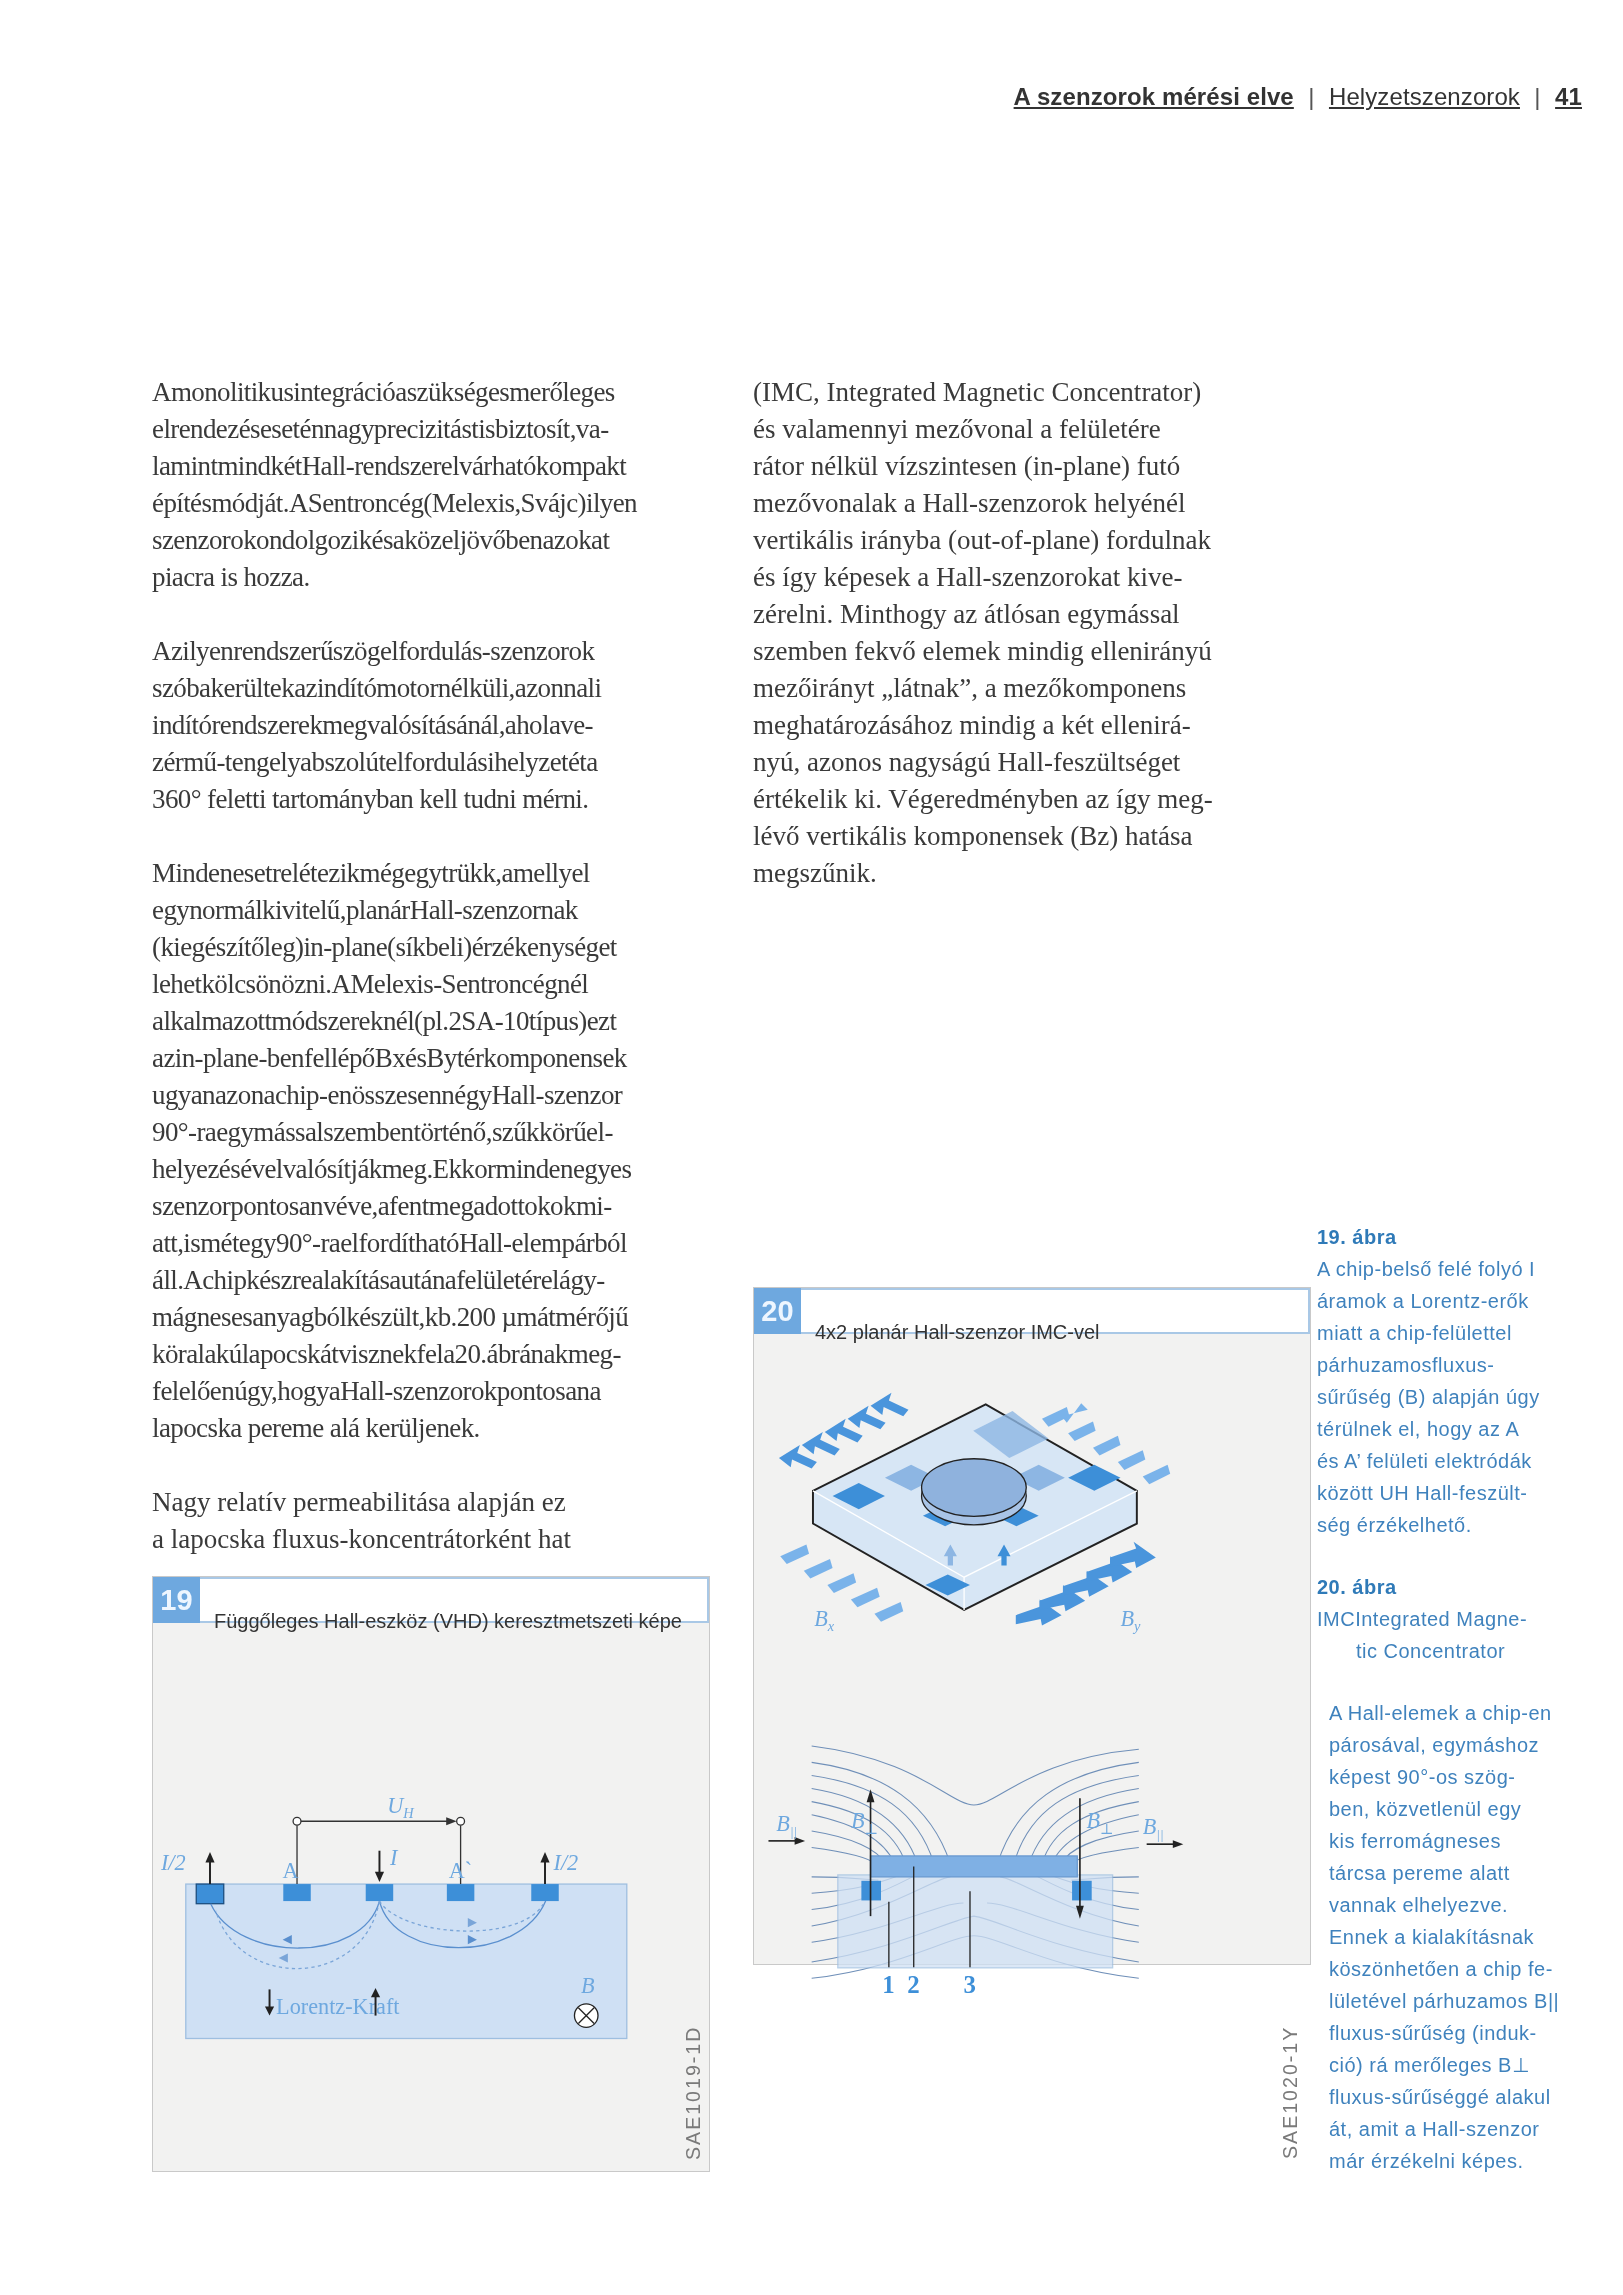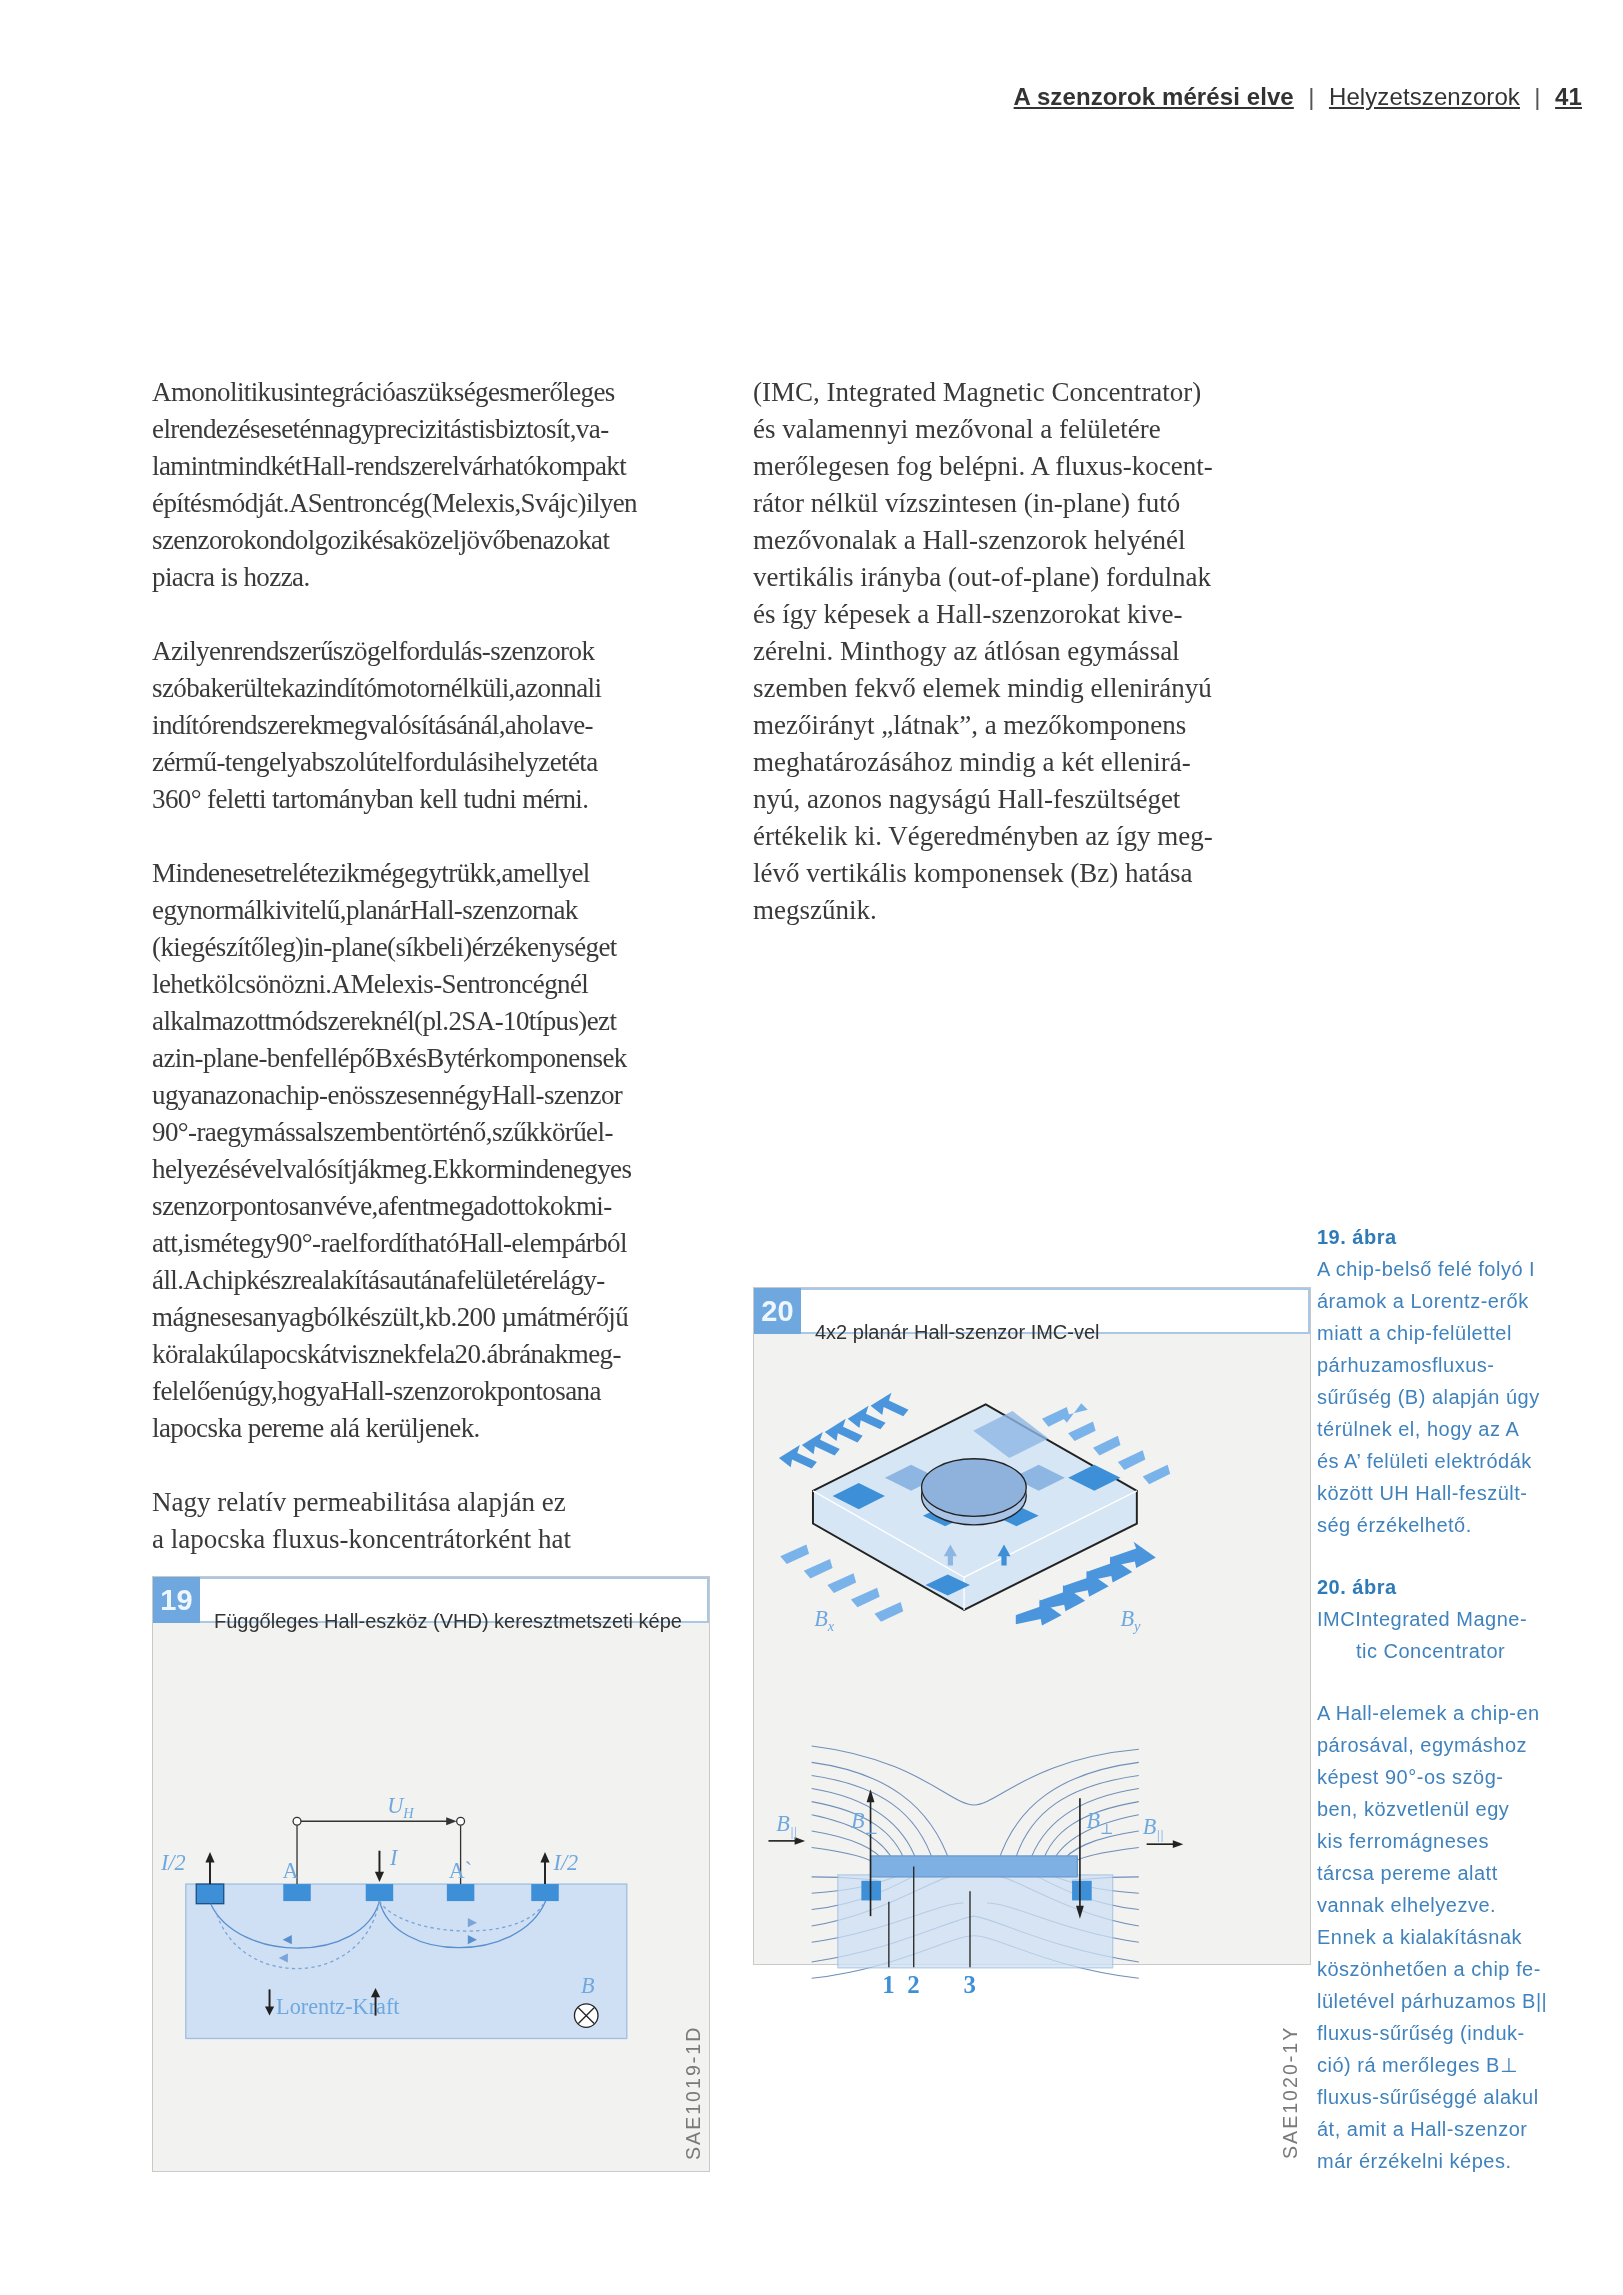--- a/index.html
+++ b/index.html
@@ -72,21 +72,20 @@
   <p>
     <span class="line">Nagy relatív permeabilitása alapján ez</span>
     <span class="line">a lapocska fluxus-koncentrátorként hat</span>
   </p>
 </div>
 
 <div class="col col-right">
   <p>
     <span class="line">(IMC, Integrated Magnetic Concentrator)</span>
     <span class="line">és valamennyi mezővonal a felületére</span>
-    <span class="line">merőlegesen fog belépni. A fluxus-kocent-</span>
     <span class="line">rátor nélkül vízszintesen (in-plane) futó</span>
     <span class="line">mezővonalak a Hall-szenzorok helyénél</span>
     <span class="line">vertikális irányba (out-of-plane) fordulnak</span>
     <span class="line">és így képesek a Hall-szenzorokat kive-</span>
     <span class="line">zérelni. Minthogy az átlósan egymással</span>
     <span class="line">szemben fekvő elemek mindig ellenirányú</span>
     <span class="line">mezőirányt „látnak”, a mezőkomponens</span>
     <span class="line">meghatározásához mindig a két ellenirá-</span>
     <span class="line">nyú, azonos nagyságú Hall-feszültséget</span>
     <span class="line">értékelik ki. Végeredményben az így meg-</span>
@@ -105,21 +104,21 @@
   <span class="line">térülnek el, hogy az A</span>
   <span class="line">és A’ felületi elektródák</span>
   <span class="line">között UH Hall-feszült-</span>
   <span class="line">ség érzékelhető.</span>
 </div>
 <div class="caps" style="top:1571px;">
   <span class="ttl">20. ábra</span>
   <span class="line">IMCIntegrated Magne-</span>
   <span class="line" style="padding-left:39px;">tic Concentrator</span>
 </div>
-<div class="caps" style="top:1697px;">
+<div class="caps" style="top:1697px;margin-left:12px;">
   <span class="line">A Hall-elemek a chip-en</span>
   <span class="line">párosával, egymáshoz</span>
   <span class="line">képest 90°-os szög-</span>
   <span class="line">ben, közvetlenül egy</span>
   <span class="line">kis ferromágneses</span>
   <span class="line">tárcsa pereme alatt</span>
   <span class="line">vannak elhelyezve.</span>
   <span class="line">Ennek a kialakításnak</span>
   <span class="line">köszönhetően a chip fe-</span>
   <span class="line">lületével párhuzamos B||</span>

